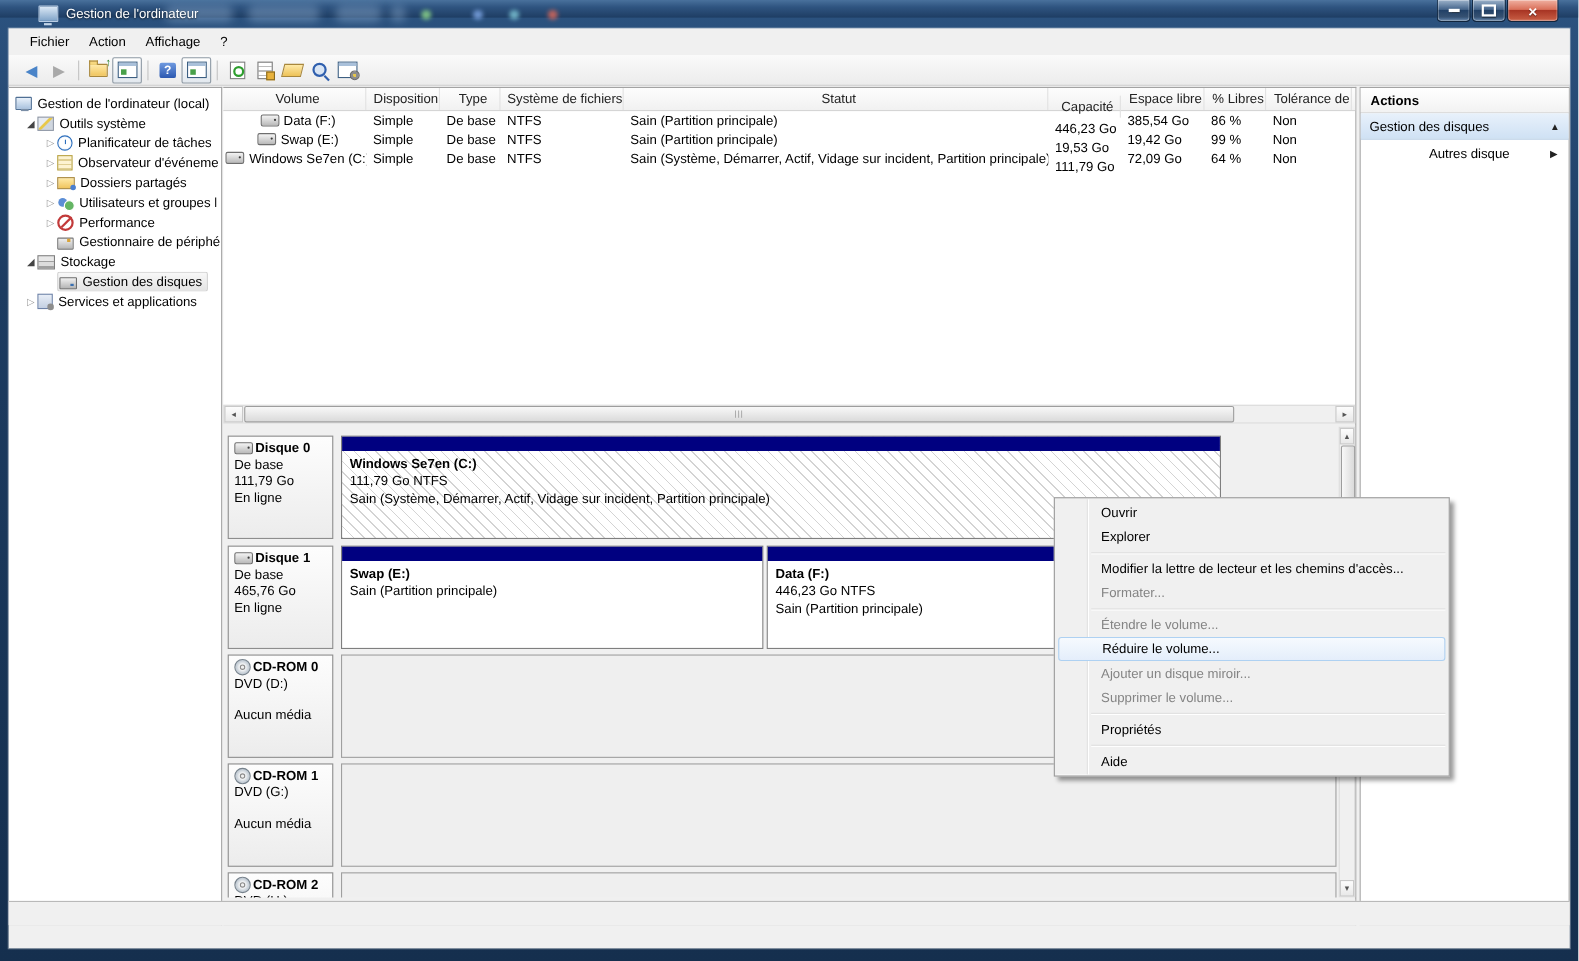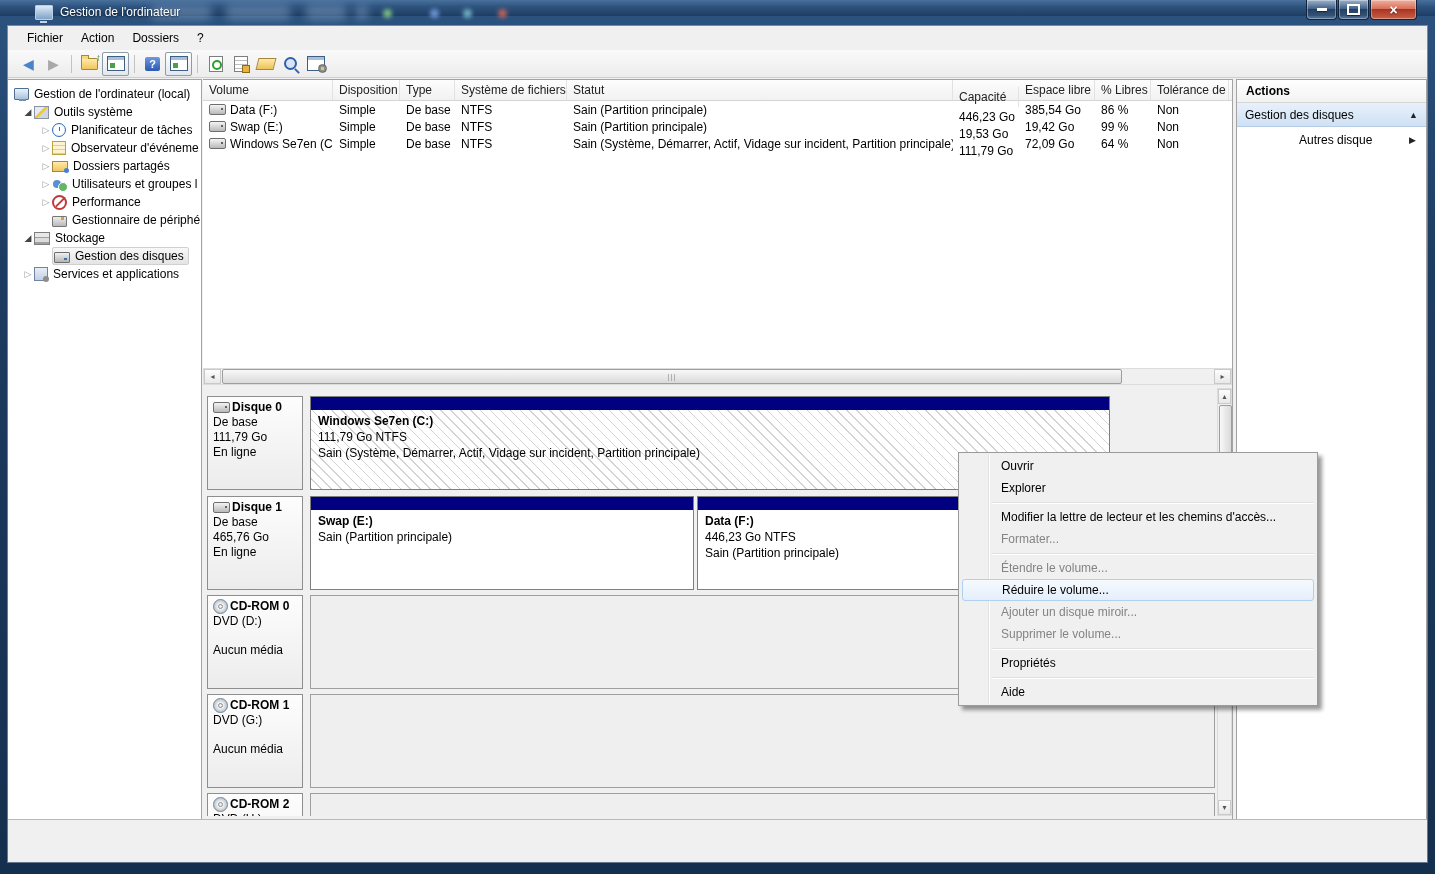--- a/index.html
+++ b/index.html
@@ -91,21 +91,21 @@
   .i-hdd:after{content:"";position:absolute;right:2px;top:3px;width:2px;height:2px;background:#3a3a3a;border-radius:50%;}
   .i-cd{width:13px;height:13px;border-radius:50%;border:1px solid #77828c;flex:none;position:relative;
     background:radial-gradient(circle,#f0f0f0 12%,#ffffff 22%,#cfd6dd 55%,#9fb0bf 100%);}
   .i-cd:after{content:"";position:absolute;left:4px;top:4px;width:3px;height:3px;border-radius:50%;background:#f0f0f0;border:1px solid #8a8a8a;}
   
   .vol-list{position:absolute;left:0;top:0;width:100%;height:288px;background:#fff;}
   .vl-row,.vl-head{display:flex;align-items:center;}
   .vl-head{height:20px;background:linear-gradient(#fdfdfd,#f1f1f1);border-bottom:1px solid #d5d5d5;color:#222;}
   .vl-head .c{border-right:1px solid #e2e2e2;height:20px;display:flex;align-items:center;box-sizing:border-box;}
   .vl-row{height:17px;}
-  .c{padding-left:6px;white-space:nowrap;overflow:hidden;box-sizing:border-box;flex:none;}
+  .c{padding-left:6px;white-space:nowrap;overflow:hidden;box-sizing:border-box;flex:none;justify-content:center;}
   .c1{width:130px;display:flex;align-items:center;gap:4px;}
   .c2{width:67px;}.c3{width:55px;}.c4{width:112px;}.c5{width:386px;}
   .c6{width:66px;margin-top:14px;}.c7{width:76px;}.c8{width:56px;}.c9{width:78px;}
   
   .hscroll{position:absolute;height:17px;background:#f0f0f0;border:1px solid #dcdcdc;box-sizing:border-box;display:flex;align-items:center;}
   .sb-btn{width:17px;height:15px;display:flex;align-items:center;justify-content:center;color:#555;font-size:8px;background:linear-gradient(#fdfdfd,#e8e8e8);border:1px solid #c9c9c9;box-sizing:border-box;flex:none;}
   .sb-thumb{height:13px;margin:0 1px;background:linear-gradient(#f8f8f8,#dadada);border:1px solid #9d9d9d;border-radius:2px;
     display:flex;align-items:center;justify-content:center;color:#8a8a8a;font-size:7px;letter-spacing:1px;}
   .vscroll{position:absolute;width:15px;background:#f0f0f0;border:1px solid #dcdcdc;box-sizing:border-box;}
   .vsb-btn{position:absolute;left:0;width:13px;height:15px;display:flex;align-items:center;justify-content:center;color:#555;font-size:8px;
@@ -171,21 +171,21 @@
           <span class="glyph-close">×</span>
         </div>
     </div>
   </div>
 
   <div class="client">
 
     <div class="menubar">
       <span class="menu-item">Fichier</span>
       <span class="menu-item">Action</span>
-      <span class="menu-item">Dossiers</span>
+      <span class="menu-item">Affichage</span>
       <span class="menu-item">?</span>
     </div>
 
     <div class="toolbar">
       <div class="tb">
           <span class="arrow-glyph" style="color:#4a84c8;">◀</span>
         </div>
       <div class="tb">
           <span class="arrow-glyph" style="color:#a9a9a9;">▶</span>
         </div>

